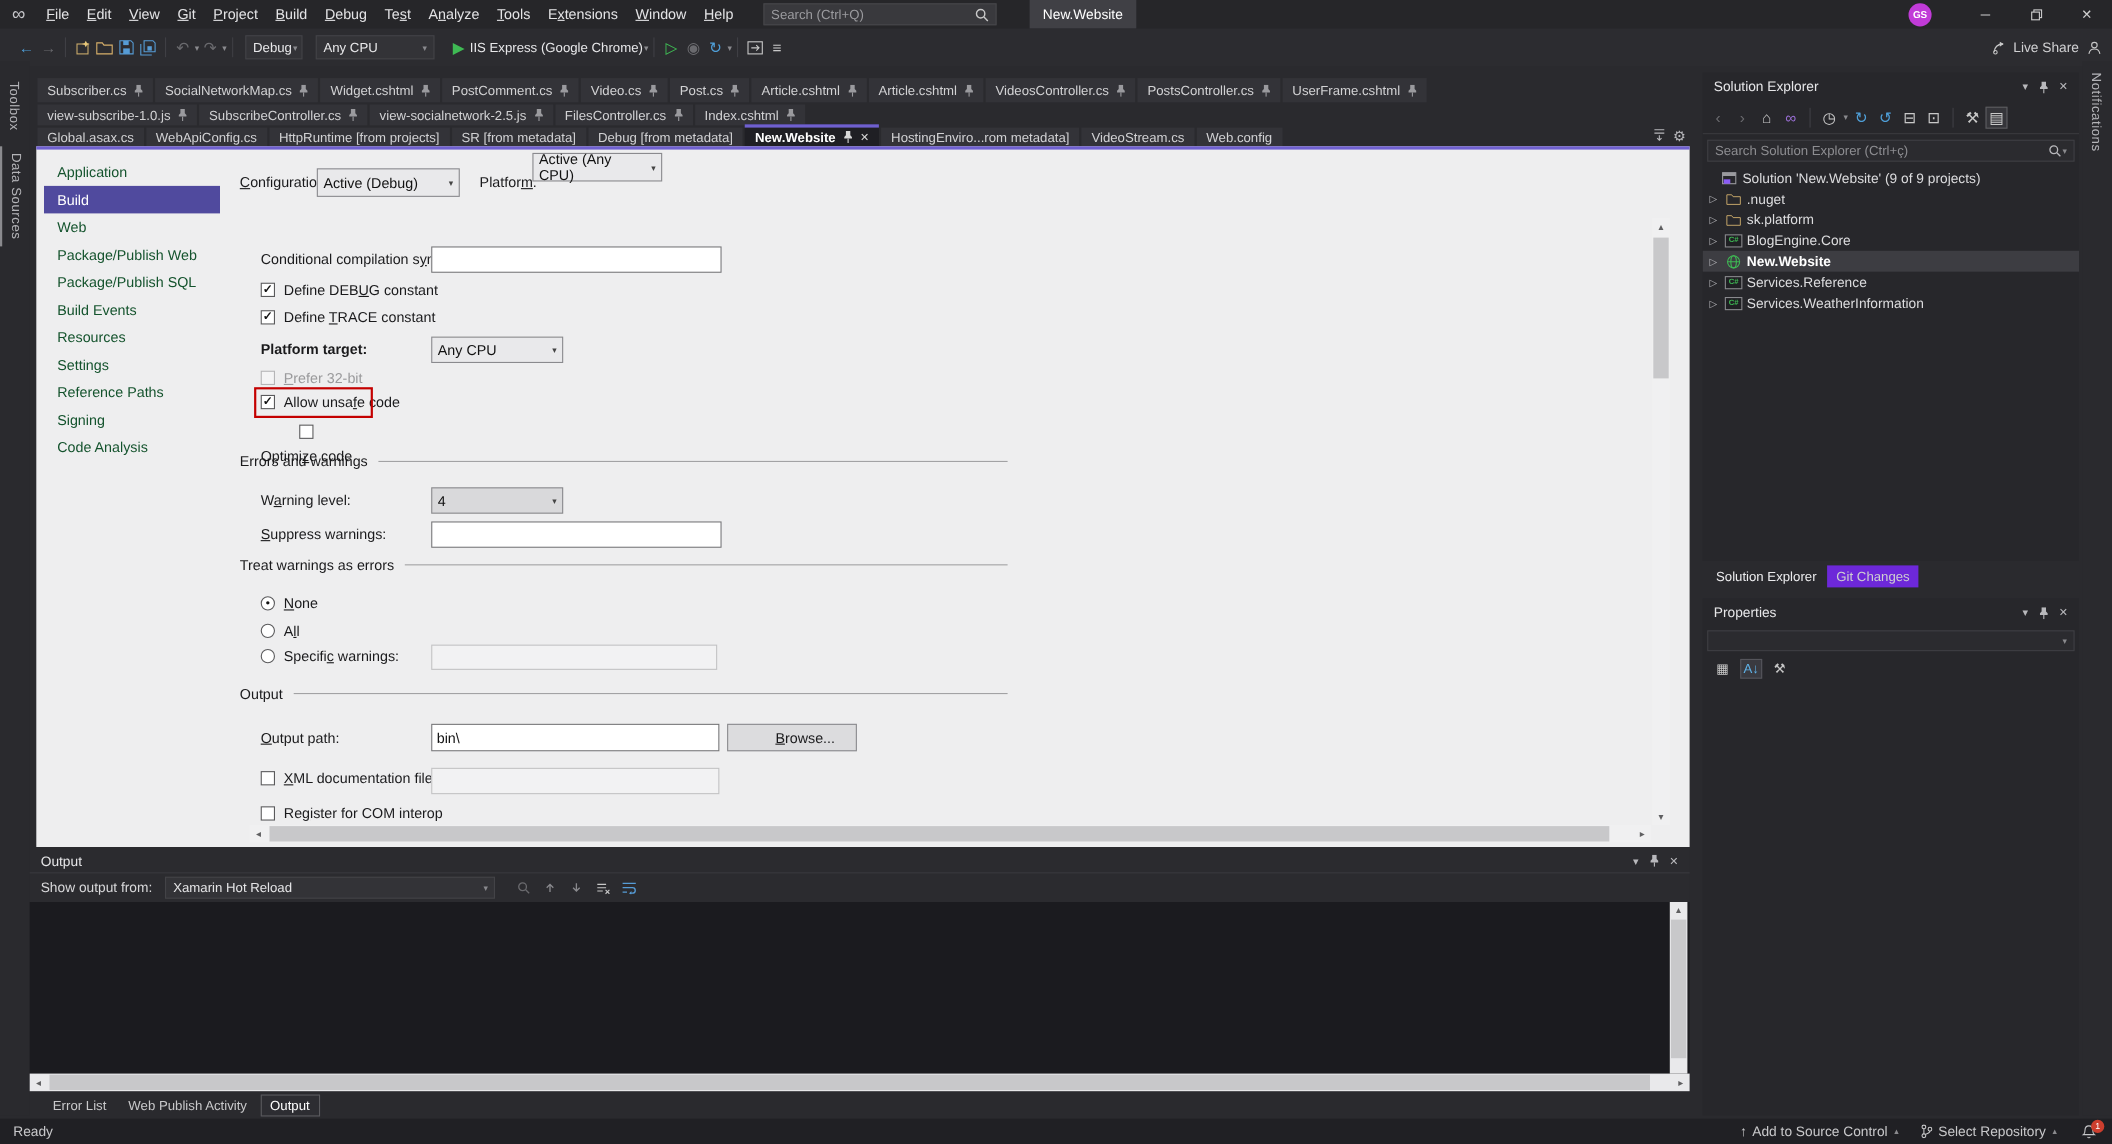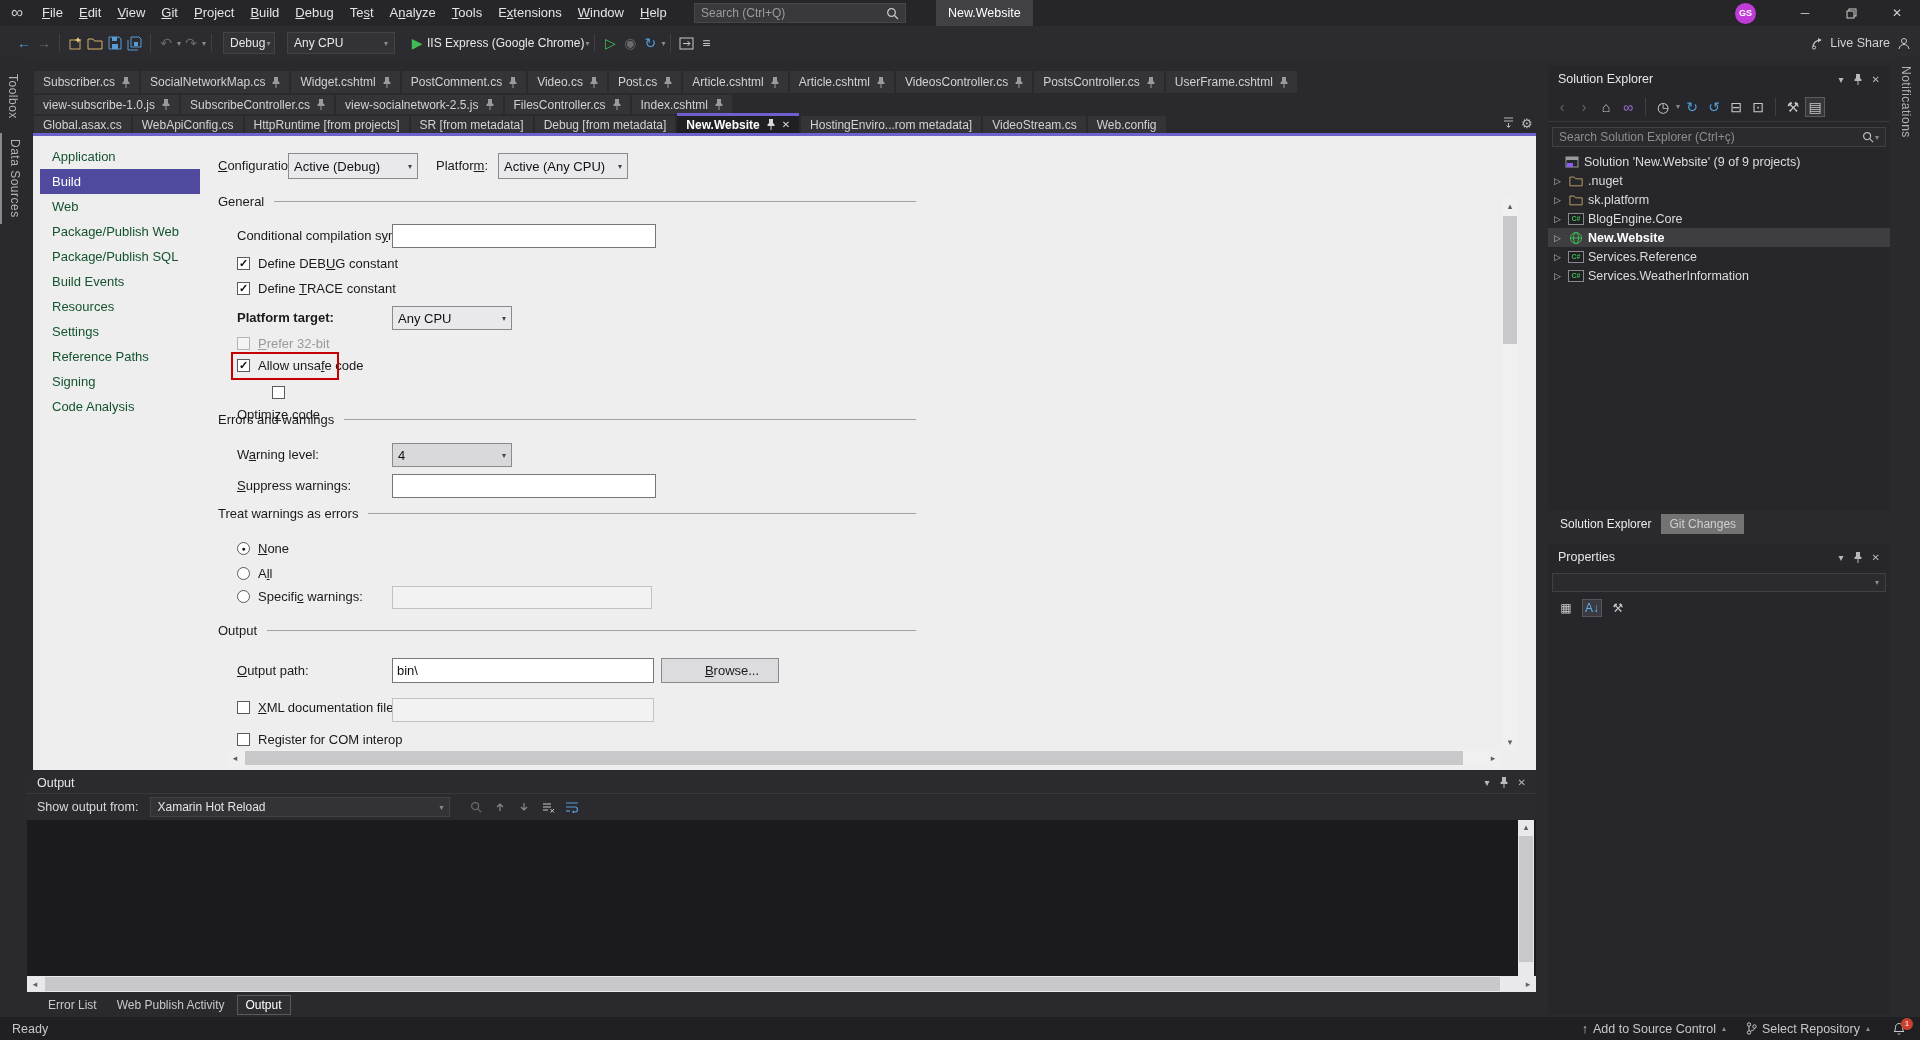--- a/index.html
+++ b/index.html
@@ -93,21 +93,21 @@
   .t-arrow.show{display:inline-block;}
   .t-ico{display:none;width:16px;height:14px;align-items:center;justify-content:center;}
   .t-ico.show{display:inline-flex;}
   .t-label{white-space:nowrap;}
   .t-label.bold{font-weight:bold;color:#fff;}
   .trow:not(:has(.t-arrow.show)) {padding-left:16px;}
   .cs-badge{width:16px;height:12px;border:1px solid #8a8a8e;background:#1f1f23;color:#3fba54;font-size:7px;font-weight:bold;display:flex;align-items:center;justify-content:center;}
   #se-tabs{position:absolute;left:1548px;top:512px;width:342px;height:24px;display:flex;align-items:center;gap:2px;font-size:12px;padding-left:4px;}
   .tooltab{padding:3px 8px;color:#cfcfd1;}
   .tooltab.bright{color:#ececee;}
-  .tooltab.boxed{background:#737373;}
+  .tooltab.boxed{background:#6d28d9;}
 
   
   #props-panel{position:absolute;left:1548px;top:544px;width:342px;height:470px;background:#27272b;}
   #props-combo{margin:3px 4px;height:19px;background:#2b2b2f;border:1px solid #3f3f44;display:flex;align-items:center;padding:0 6px;}
   #props-combo .sp{flex:1;}
   #props-toolbar{display:flex;align-items:center;gap:6px;padding:4px 8px;}
   .picon{width:20px;height:18px;display:flex;align-items:center;justify-content:center;color:#c8c8c8;font-size:12px;}
   .picon.sel{background:#3a3a40;border:1px solid #55555b;color:#5fb2e8;}
 
   
@@ -495,29 +495,25 @@
         <div class="nav-item">Signing</div>
         <div class="nav-item">Code Analysis</div>
       </div>
 
     <span class="flabel" style="left:185px;top:22px;"><u>C</u>onfiguration:</span>
     <div class="fcombo" style="left:255px;top:17px;width:130px;height:26px;">
         <span class="cv">Active (Debug)</span>
         <span class="tcaret">▾</span>
       </div>
     <span class="flabel" style="left:403px;top:22px;">Platfor<u>m</u>:</span>
-    <div class="fcombo" style="left:451px;top:17px;width:130px;height:26px;margin-left:14px;">
+    <div class="fcombo" style="left:451px;top:3px;width:118px;height:26px;">
         <span class="cv">Active (Any CPU)</span>
         <span class="tcaret">▾</span>
       </div>
 
-    <div class="sechdr" style="left:185px;top:58px;width:698px;">
-        <span>General</span>
-        <span class="rule" style="flex:1;"></span>
-      </div>
 
     <span class="flabel" style="left:204px;top:92px;">Conditional compilation s<u>y</u>mbols:</span>
     <div class="tbox" style="left:359px;top:88px;width:264px;height:24px;"></div>
 
     <div class="chkrow" style="left:204px;top:120px;">
       <span class="chk">✓</span>
       <span class="flbl flabel" style="position:static">Define DEB<u>U</u>G constant</span>
     </div>
     <div class="chkrow" style="left:204px;top:145px;">
       <span class="chk">✓</span>

